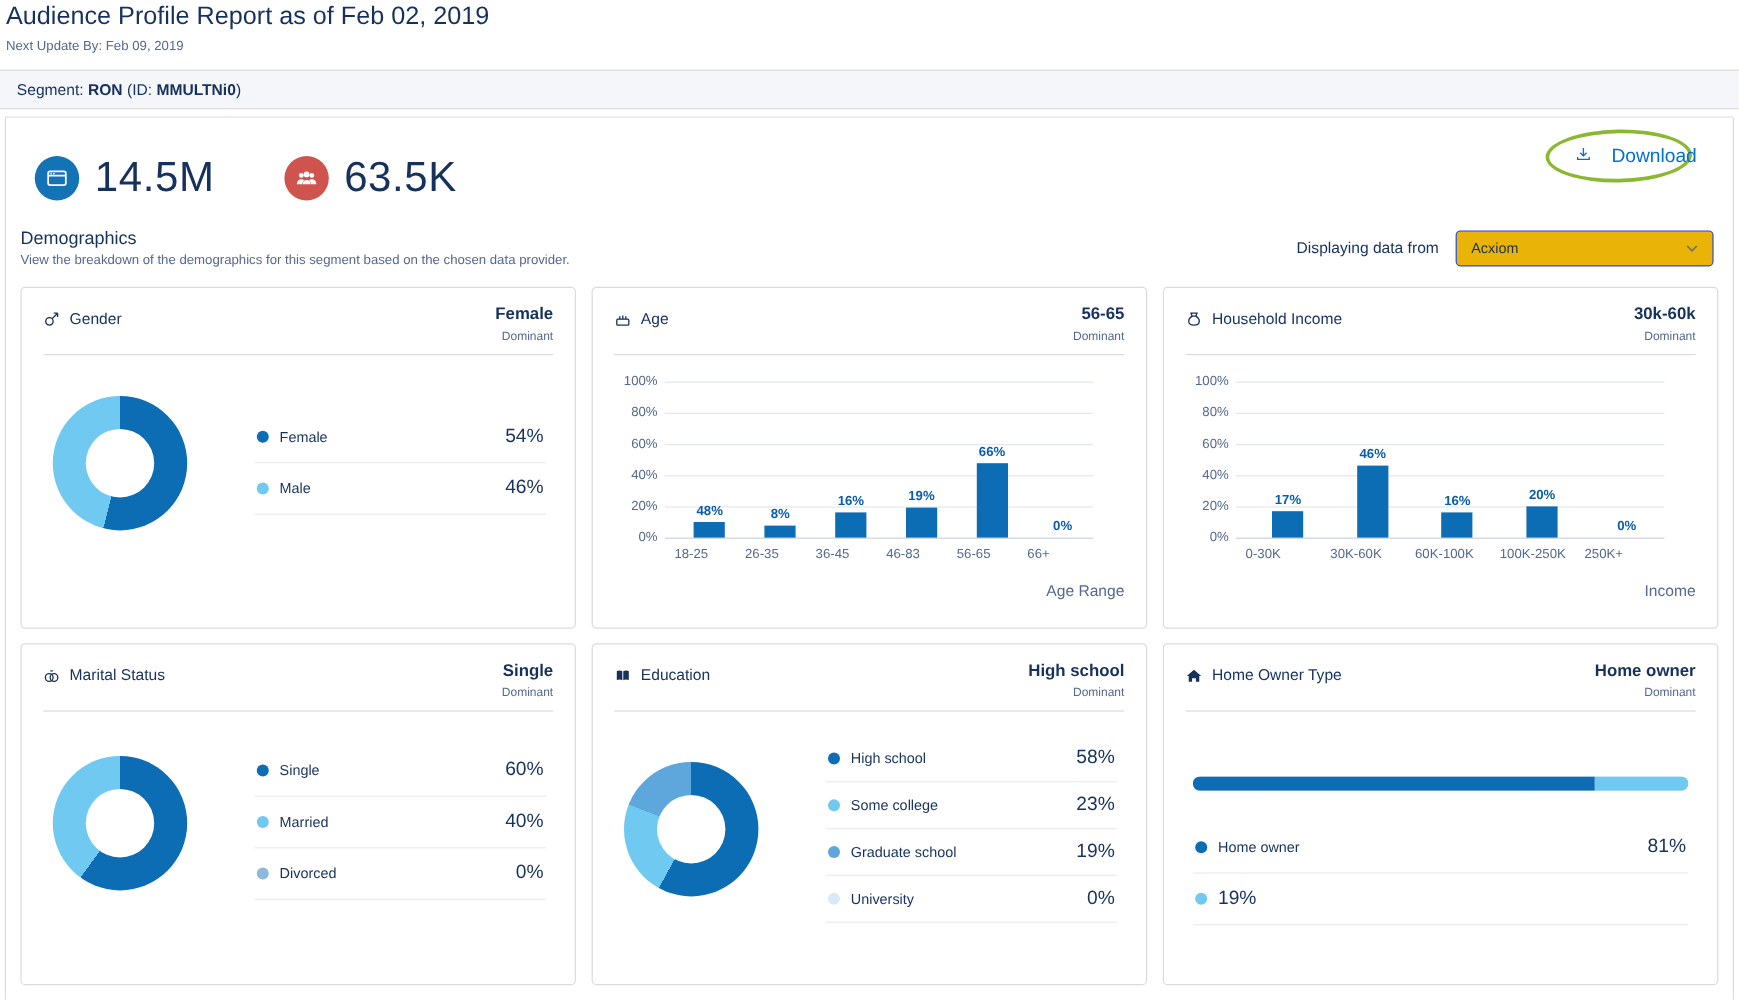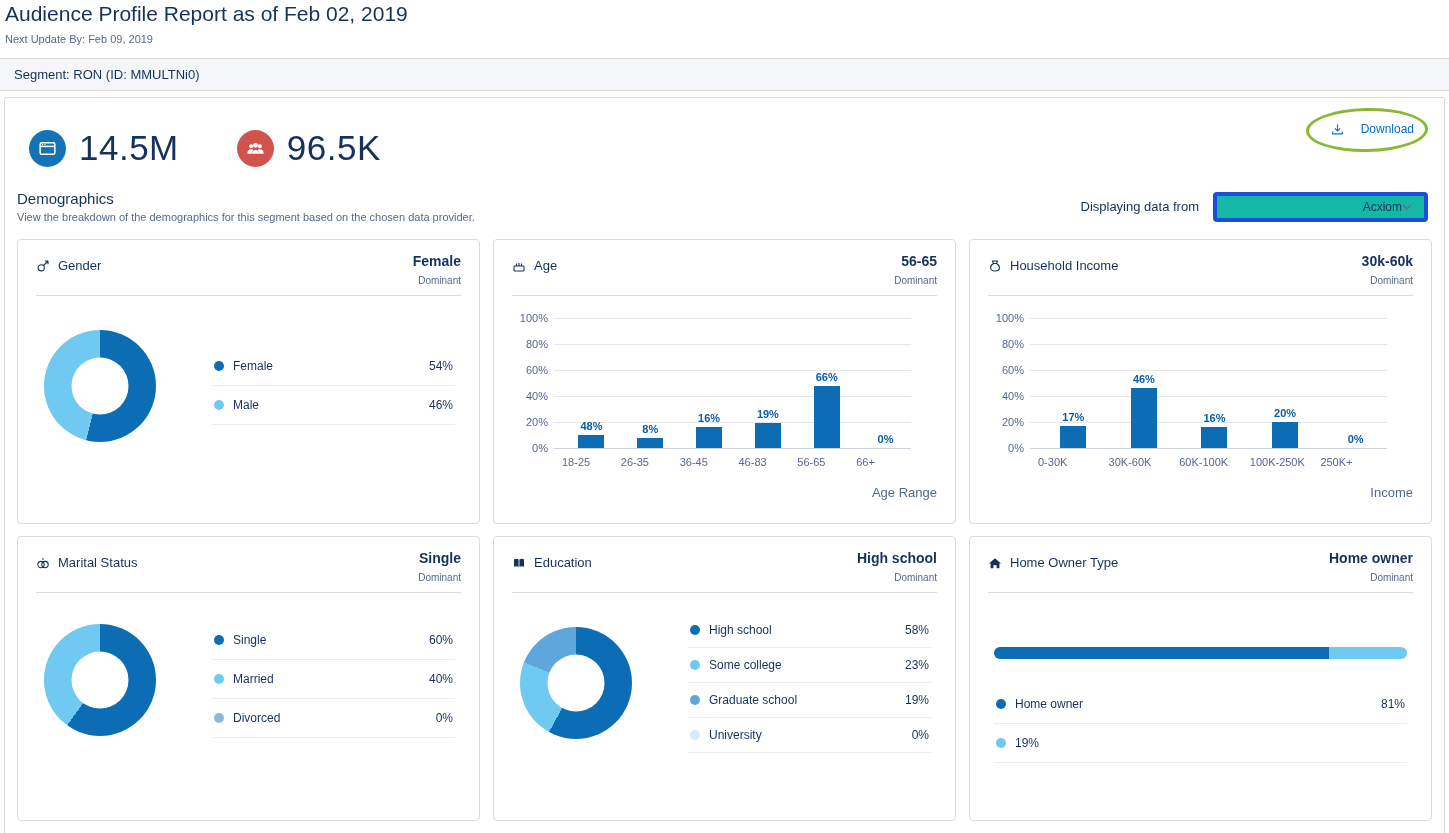--- a/index.html
+++ b/index.html
@@ -3,53 +3,53 @@
 <meta charset="utf-8">
 <style>
   *{box-sizing:border-box;margin:0;padding:0}
   html,body{width:1449px;height:833px;overflow:hidden;background:#fff;
     font-family:"Liberation Sans",sans-serif;color:#16325c}
   .page-head{padding:2px 6px 0 5px}
   .page-title{font-size:21px;font-weight:500;color:#16325c}
   .next-update{font-size:11px;color:#54698d;margin-top:7px}
   .segment-bar{margin-top:13px;background:#f4f6f9;border-top:1px solid #dddbda;border-bottom:1px solid #dddbda;
     padding:8px 14px;font-size:13px;color:#16325c}
-  .segment-bar b{font-weight:400}
+  .segment-bar b{font-weight:700}
   .main-card{margin:6px 4px 0;border:1px solid #dddbda;border-radius:2px;background:#fff;position:relative;height:900px}
   .metrics-row{display:flex;align-items:center;padding:30px 24px 8px;position:relative}
   .metric{display:flex;align-items:center;margin-right:58px}
   .mcircle{width:37px;height:37px;border-radius:50%;display:flex;align-items:center;justify-content:center;margin-right:13px;flex-shrink:0}
   .mval{font-size:35px;font-weight:300;color:#16325c;letter-spacing:.5px}
   .download-wrap{position:absolute;right:30px;top:24px}
-  .download-link{display:inline-flex;align-items:flex-end;gap:17px;color:#0070d2;font-size:12px;cursor:pointer;text-decoration:none;position:relative;z-index:2}
+  .download-link{display:inline-flex;align-items:flex-start;gap:17px;color:#0070d2;font-size:16px;cursor:pointer;text-decoration:none;position:relative;z-index:2}
   .annotation-ellipse{position:absolute;left:-25px;top:-14px;width:122px;height:44px;border:3px solid #8ab830;border-radius:50%;transform:rotate(-1deg);pointer-events:none;z-index:1}
   .demo-head{display:flex;justify-content:space-between;align-items:center;padding:14px 16px 12px 12px}
   .demo-title{font-size:15px;color:#16325c}
   .demo-sub{font-size:11px;color:#54698d;margin-top:4px}
   .demo-right{display:flex;align-items:center;gap:14px}
   .provider-label{font-size:13px;color:#16325c}
-  .select{width:215px;height:30px;border:4px solid #1d4ed8;border-radius:4px;display:flex;align-items:center;justify-content:flex-end;
-    padding:0 12px;font-size:12px;background:#14b8a6;cursor:pointer;color:#16325c}
+  .select{width:215px;height:30px;border:1px solid #1d4ed8;border-radius:4px;display:flex;align-items:center;justify-content:space-between;
+    padding:0 12px;font-size:12px;background:#eab308;cursor:pointer;color:#16325c}
   .grid{display:grid;grid-template-columns:repeat(3,1fr);column-gap:13px;row-gap:12px;padding:4px 12px 0}
   .card{border:1px solid #dddbda;border-radius:4px;background:#fff;height:285px;overflow:hidden}
   .card-head{display:flex;justify-content:space-between;align-items:flex-start;margin:0 18px;padding:13px 0 9px;border-bottom:1px solid #dddbda}
   .ct{display:flex;align-items:center;gap:8px;font-size:13px;color:#16325c;padding-top:5px}
   .ci{display:inline-flex;align-items:center}
   .dom-val{font-size:14px;font-weight:700;text-align:right;color:#16325c}
   .dom-lab{font-size:10px;color:#54698d;text-align:right;margin-top:6px}
   
   .donut-body{display:flex;align-items:center;padding:34px 24px 0 26px}
   .donut{width:112px;height:112px;border-radius:50%;position:relative;flex-shrink:0;background:#e6ecf3}
   .donut .hole{position:absolute;left:50%;top:50%;width:57px;height:57px;background:#fff;border-radius:50%;transform:translate(-50%,-50%)}
   .legend{flex:1;margin-left:56px}
   .lrow{display:flex;align-items:center;padding:12px 2px;border-bottom:1px solid #ececec}
   .lrow.compact{padding:10px 2px}
   .dot{width:10px;height:10px;border-radius:50%;margin-right:9px;flex-shrink:0;background:#ccc}
   .llab{font-size:12px;color:#16325c;flex:1}
-  .lval{font-size:12px;color:#16325c}
+  .lval{font-size:16px;color:#16325c}
   
   .bar-body{padding:22px 18px 0 14px}
   .plot{position:relative;height:130px;margin-left:46px;margin-right:14px}
   .gridline{position:absolute;left:0;right:12px;border-top:1px solid #e2e7ee}
   .gridline.base{border-color:#ccd3db}
   .g0{top:0}.g1{top:26px}.g2{top:52px}.g3{top:78px}.g4{top:104px}.g5{top:130px}
   .ytick{position:absolute;left:-44px;top:-7px;width:38px;text-align:right;font-size:11px;color:#54698d}
   .cols{position:absolute;left:8px;right:8px;top:0;bottom:0;display:flex}
   .bcol{flex:1;display:flex;flex-direction:column;align-items:center;justify-content:flex-end}
   .blabel{font-size:11px;font-weight:700;color:#0b5cab;margin-bottom:3px;white-space:nowrap}
@@ -101,21 +101,21 @@
             <g fill="#fff">
               <circle cx="5.8" cy="7.8" r="1.9"></circle>
               <circle cx="14.2" cy="7.8" r="1.9"></circle>
               <circle cx="10" cy="7" r="2.3"></circle>
               <path d="M2.3 14.2c0-2 1.6-3.4 3.5-3.4.9 0 1.7.3 2.3.8-1 .8-1.6 2-1.6 3.1v.2H2.3Z"></path>
               <path d="M17.7 14.2c0-2-1.6-3.4-3.5-3.4-.9 0-1.7.3-2.3.8 1 .8 1.6 2 1.6 3.1v.2h4.2Z"></path>
               <path d="M6.7 14.9c0-1.9 1.5-3.4 3.3-3.4s3.3 1.5 3.3 3.4H6.7Z"></path>
             </g>
           </svg>
       </span>
-      <span class="mval">96.5K</span>
+      <span class="mval">63.5K</span>
     </div>
     <div class="download-wrap">
       <span class="annotation-ellipse" style="border-color: rgb(138, 184, 48);"></span>
       <a class="download-link">
         <span class="ci">
           <svg viewBox="0 0 14 14" width="13" height="13">
               <g fill="none" stroke="#0070d2" stroke-width="1.2">
                 <path d="M7 1.5v6.5M4.2 5.7L7 8.5l2.8-2.8"></path>
                 <path d="M1.8 9.5v2.2h10.4V9.5"></path>
               </g>

